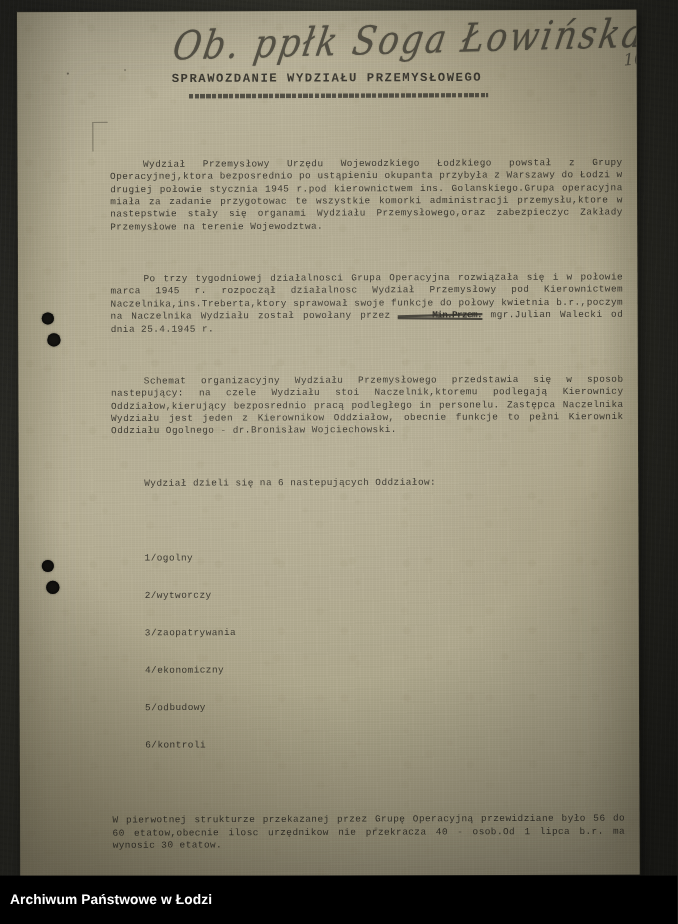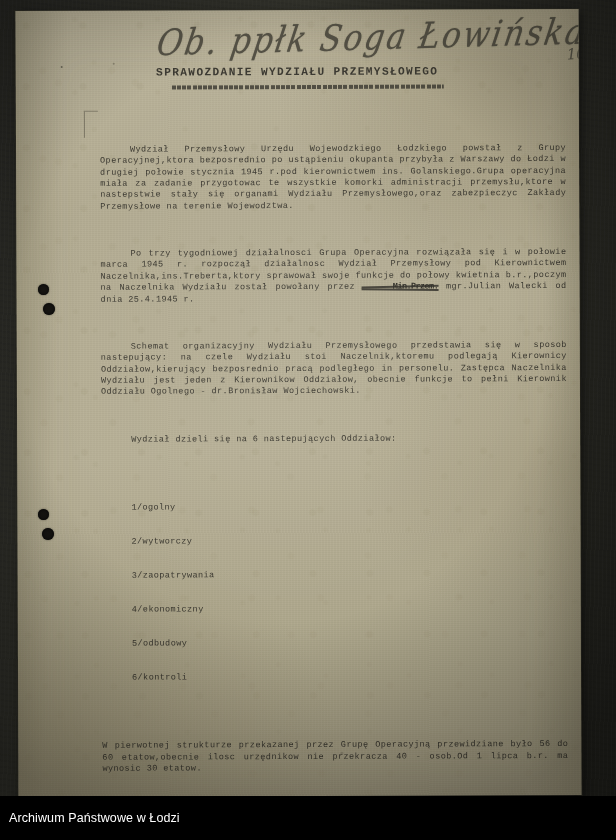--- a/index.html
+++ b/index.html
@@ -253,21 +253,21 @@
     height: 44px;
     background: #000000;
     display: flex;
     align-items: center;
     z-index: 50;
   }
   .footer-label {
     color: #ffffff;
     font-family: "Liberation Sans", sans-serif;
     font-size: 12.5px;
-    font-weight: 400;
+    font-weight: 700;
     padding-left: 9px;
     letter-spacing: .1px;
   }
 </style>
 </head>
 <body>
 
 <div class="scan">
 
   <div class="board"></div>

